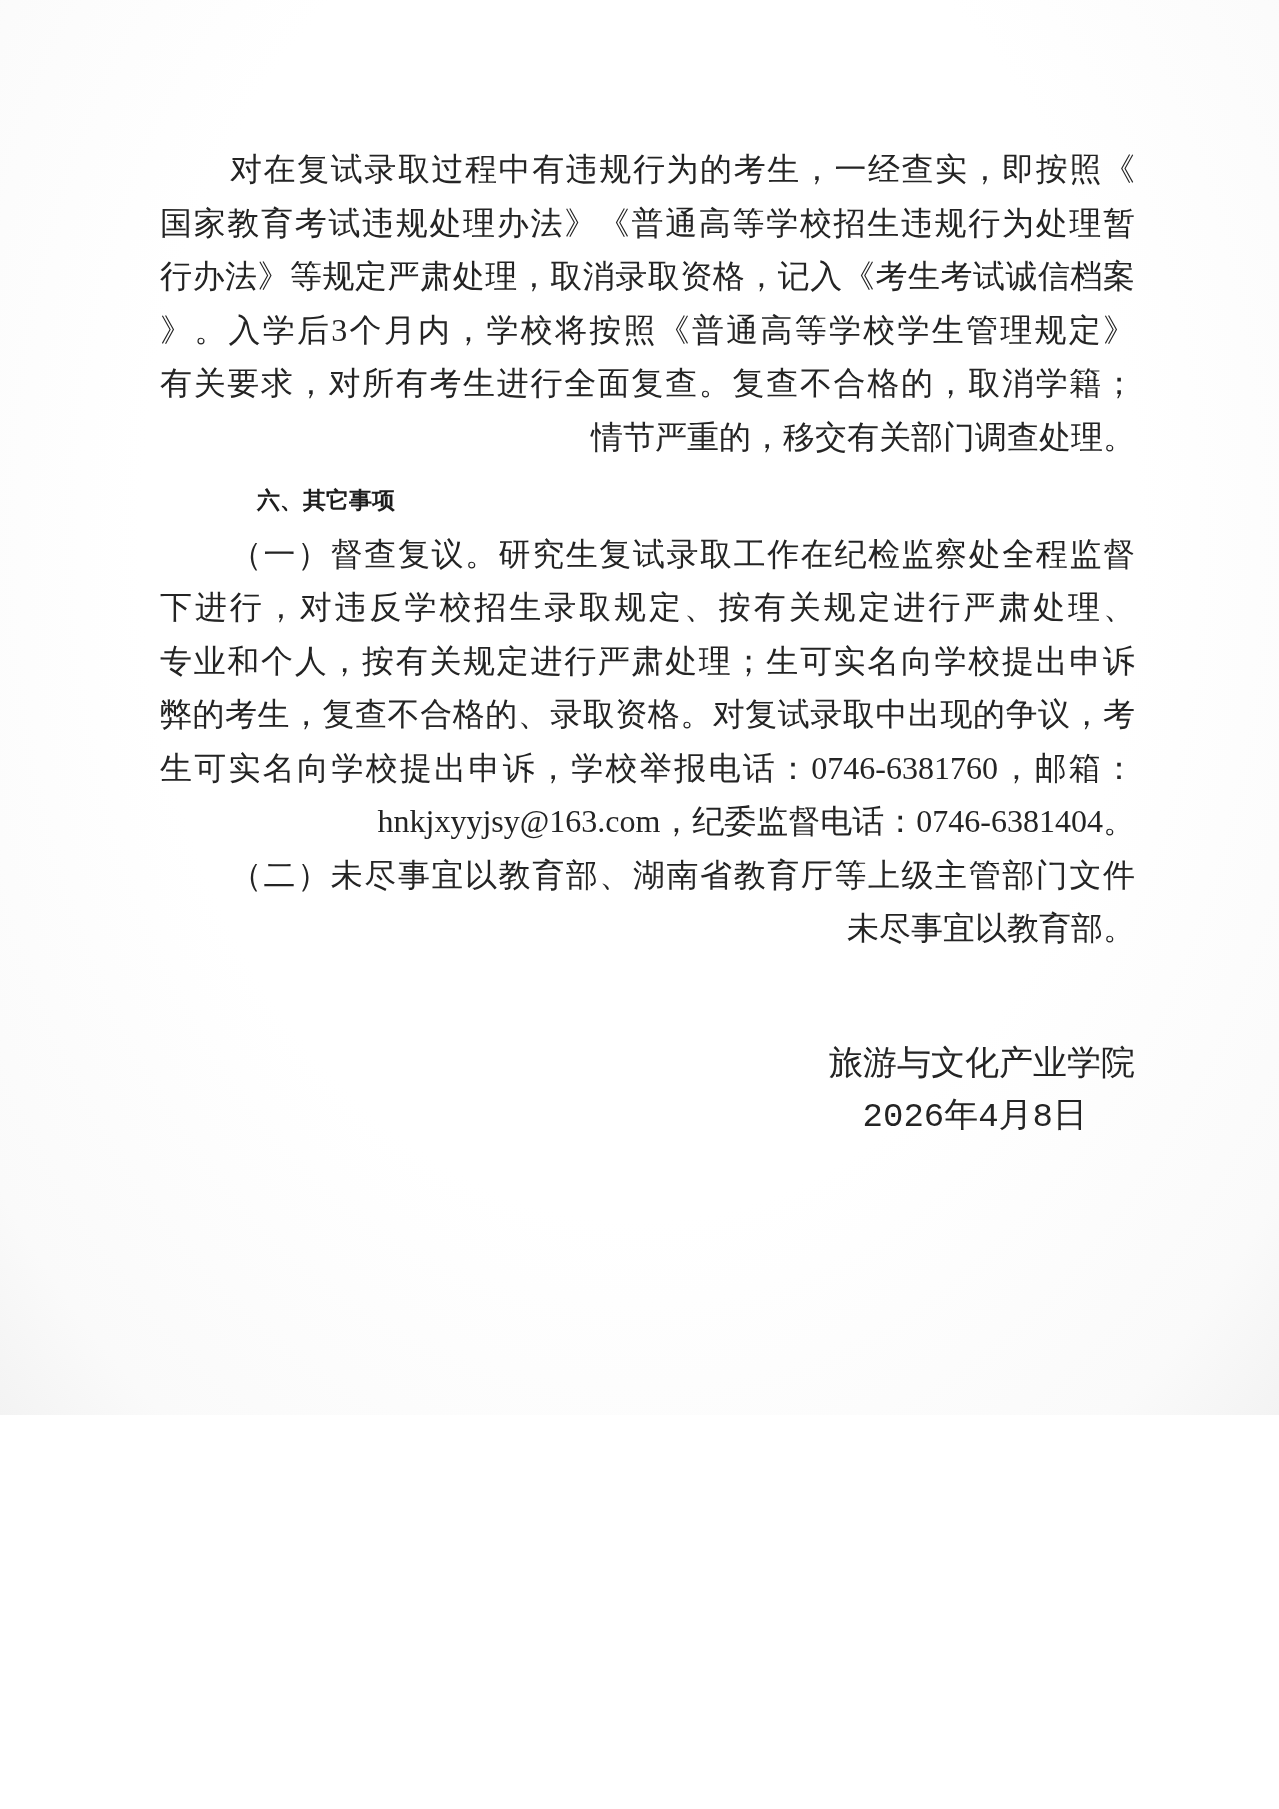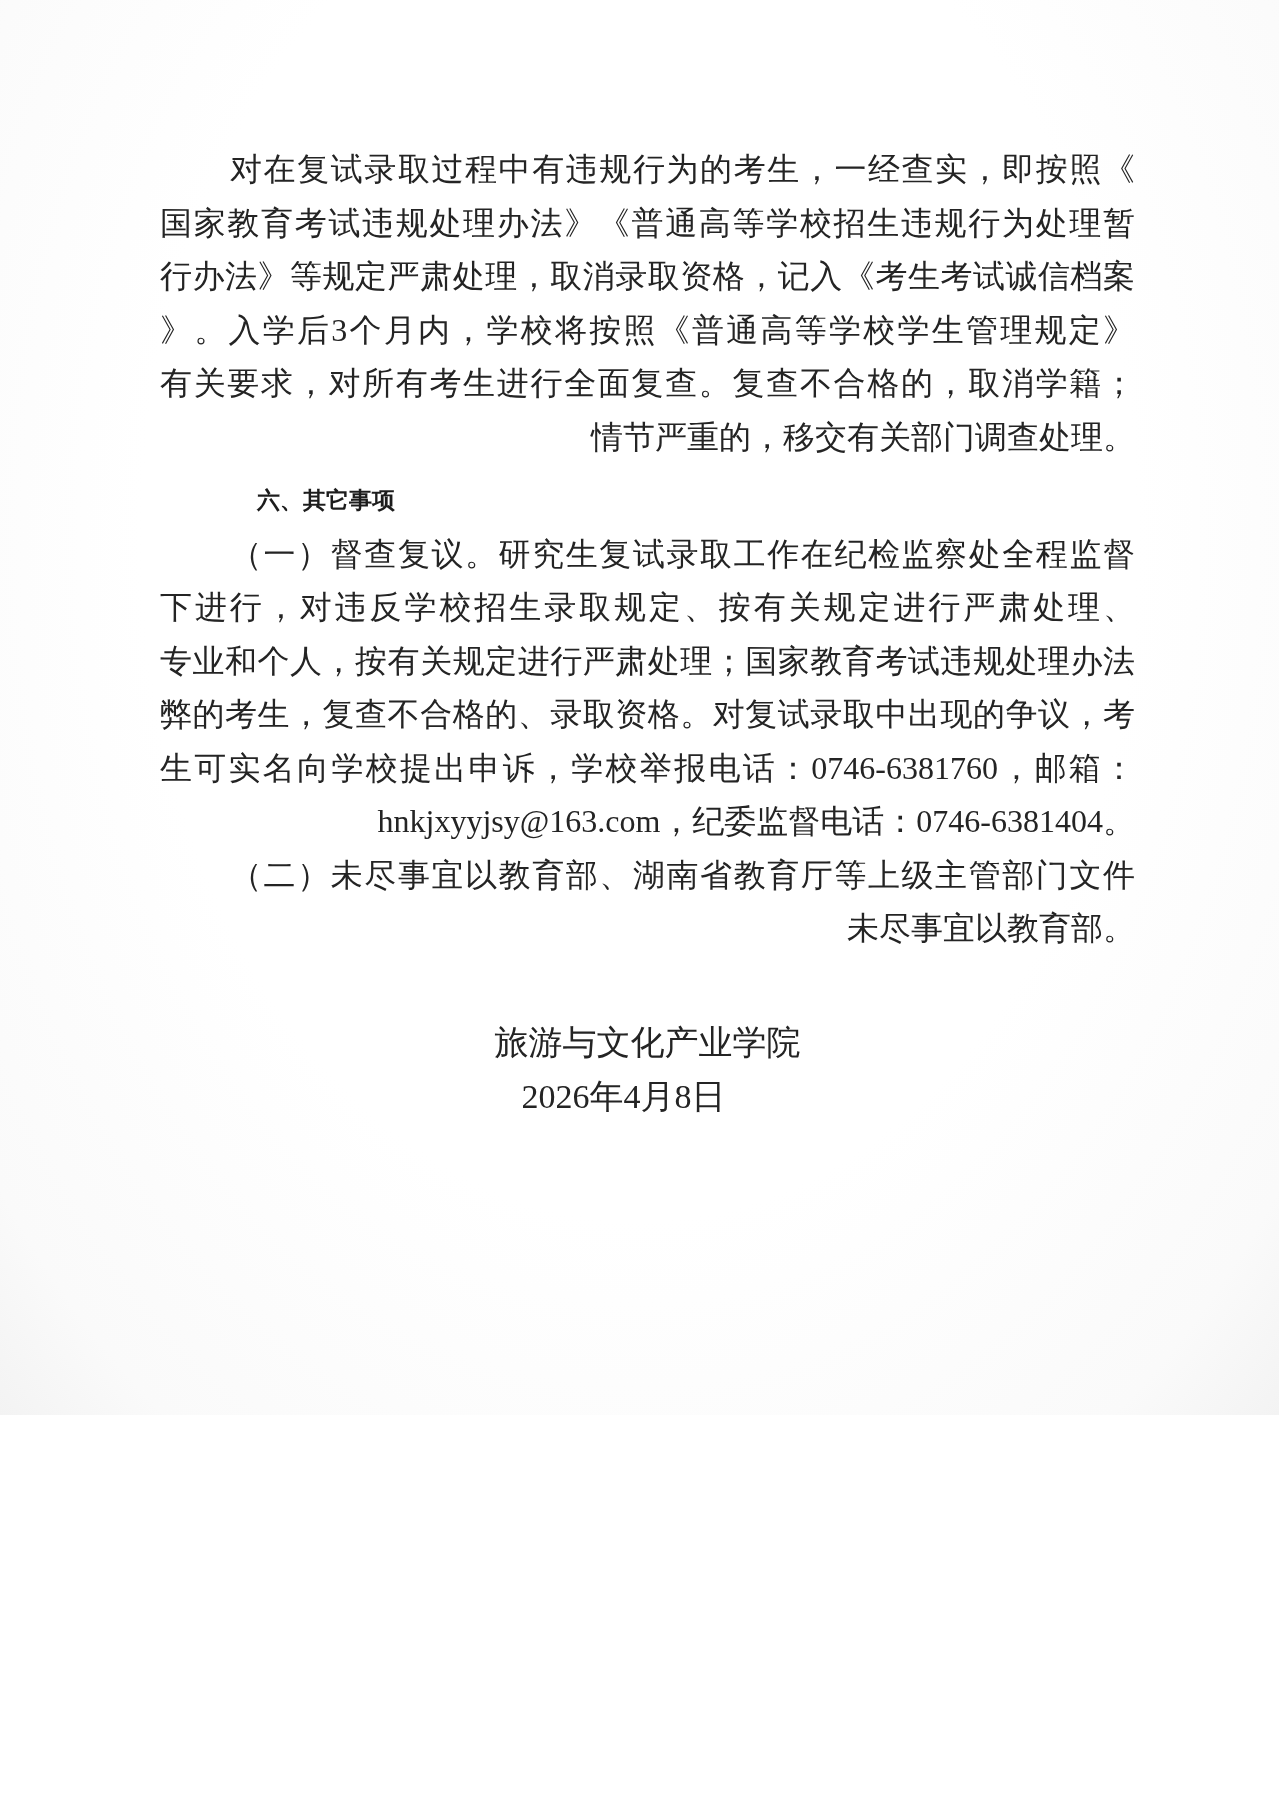--- a/index.html
+++ b/index.html
@@ -41,31 +41,32 @@
     margin: 10px 0 0 0;
     padding-left: 97px;
     font-family: "Liberation Sans", "DejaVu Sans", sans-serif;
     font-weight: 700;
     font-size: 23px;
     line-height: 53.5px;
     height: 53.5px;
     color: #1c1c1c;
   }
   .signature {
-    margin-top: 60px;
-    text-align: center;
+    margin-top: 80px;
+    text-align: right;
   }
   .sig-ln {
     font-size: 34px;
     line-height: 54px;
     height: 54px;
     color: #242424;
   }
   .sig-date {
     padding-right: 48px;
+    font-family: Liberation Mono, monospace;
   }
 </style>
 </head>
 <body>
 
 <div class="page">
   <div class="content">
 
     <div>
       <div class="ln jf ind">对在复试录取过程中有违规行为的考生，一经查实，即按照《</div>
@@ -74,21 +75,21 @@
       <div class="ln jf">》。入学后3个月内，学校将按照《普通高等学校学生管理规定》</div>
       <div class="ln jf">有关要求，对所有考生进行全面复查。复查不合格的，取消学籍；</div>
       <div class="ln">情节严重的，移交有关部门调查处理。</div>
     </div>
 
     <div class="heading">六、其它事项</div>
 
     <div>
       <div class="ln jf ind">（一）督查复议。研究生复试录取工作在纪检监察处全程监督</div>
       <div class="ln jf">下进行，对违反学校招生录取规定、按有关规定进行严肃处理、</div>
-      <div class="ln jf">专业和个人，按有关规定进行严肃处理；国家教育考试违规处理办法</div>
+      <div class="ln jf">专业和个人，按有关规定进行严肃处理；生可实名向学校提出申诉</div>
       <div class="ln jf">弊的考生，复查不合格的、录取资格。对复试录取中出现的争议，考</div>
       <div class="ln jf">生可实名向学校提出申诉，学校举报电话：0746-6381760，邮箱：</div>
       <div class="ln">hnkjxyyjsy@163.com，纪委监督电话：0746-6381404。</div>
     </div>
 
     <div>
       <div class="ln jf ind">（二）未尽事宜以教育部、湖南省教育厅等上级主管部门文件</div>
       <div class="ln">未尽事宜以教育部。</div>
     </div>
 

